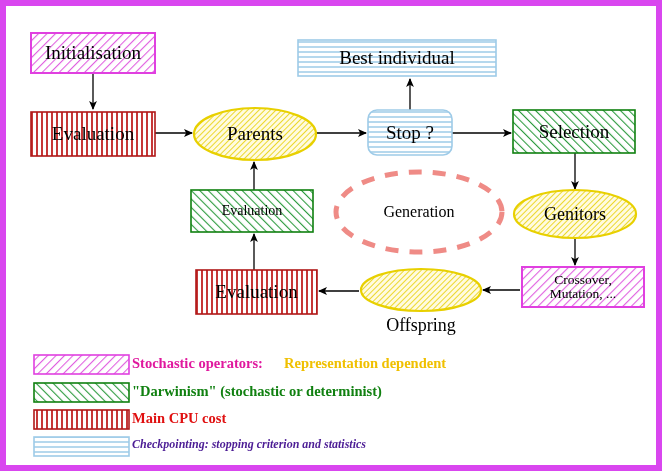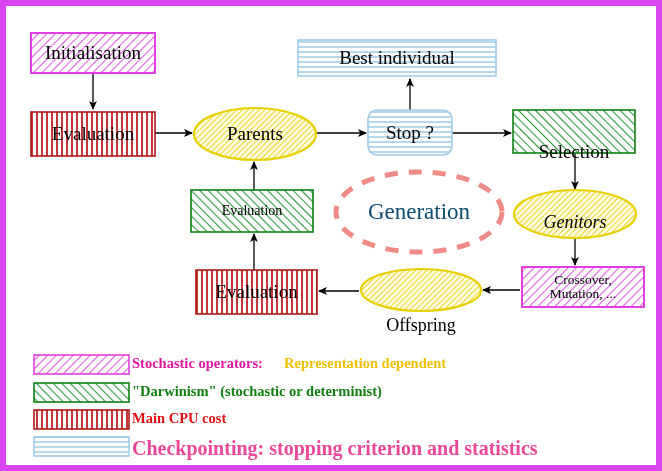--- a/index.html
+++ b/index.html
@@ -115,28 +115,28 @@
     <rect x="28" y="377" width="95" height="19" fill="url(#pat-green)" stroke="#108010" stroke-width="1.6"></rect>
     <rect x="28" y="404" width="95" height="19" fill="url(#pat-red)" stroke="#b01818" stroke-width="1.6"></rect>
     <rect x="28" y="431" width="95" height="19" fill="url(#pat-blue)" stroke="#9ecbe8" stroke-width="1.6"></rect>
   </svg>
 
   <div class="node-label" style="left:25px;  top:27px;  width:124px; height:40px; font-size:19px;">Initialisation</div>
   <div class="node-label" style="left:25px;  top:106px; width:124px; height:44px; font-size:19px;">Evaluation</div>
   <div class="node-label" style="left:188px; top:102px; width:122px; height:52px; font-size:19px;">Parents</div>
   <div class="node-label" style="left:292px; top:34px;  width:198px; height:36px; font-size:19px;">Best individual</div>
   <div class="node-label" style="left:362px; top:104px; width:84px;  height:45px; font-size:19px;">Stop ?</div>
-  <div class="node-label" style="left:507px; top:104px; width:122px; height:43px; font-size:19px;margin-top:20px;">Selection</div>
-  <div class="node-label" style="left:508px; top:193px; width:122px; height:47px; font-size:18px;font-style:italic;">Genitors</div>
+  <div class="node-label" style="left:507px; top:104px; width:122px; height:43px; font-size:19px;">Selection</div>
+  <div class="node-label" style="left:508px; top:185px; width:122px; height:47px; font-size:18px;">Genitors</div>
   <div class="node-label" style="left:516px; top:261px; width:122px; height:40px; font-size:13.5px;">Crossover,
 Mutation, ...</div>
   <div class="node-label" style="left:355px; top:263px; width:120px; height:43px; font-size:18px;margin-top:35px;">Offspring</div>
   <div class="node-label" style="left:190px; top:264px; width:121px; height:44px; font-size:19px;">Evaluation</div>
   <div class="node-label" style="left:185px; top:184px; width:122px; height:42px; font-size:14px;">Evaluation</div>
-  <div class="node-label" style="left:330px; top:166px; width:166px; height:80px; font-size:23px; color:#0c4a6e;">Generation</div>
+  <div class="node-label" style="left:330px; top:166px; width:166px; height:80px; font-size:16px; color:#000000;">Generation</div>
 
   <div class="legend-label" style="left:278px; top:349px; font-size:14.5px; color:#f0c000;">Representation dependent</div>
   <div class="legend-label" style="left:126px; top:349px; font-size:14.5px; color:#e0189e;">Stochastic operators:</div>
   <div class="legend-label" style="left:126px; top:377px; font-size:14.5px; color:#108010;">"Darwinism" (stochastic or determinist)</div>
   <div class="legend-label" style="left:126px; top:404px; font-size:14.5px; color:#e01010;">Main CPU cost</div>
-  <div class="legend-label" style="left:126px; top:431px; font-size:20px; color:#ec4899;">Checkpointing: stopping criterion and statistics</div>
+  <div class="legend-label" style="left:126px; top:431px; font-size:12px; color:#4c1d95;font-style:italic;">Checkpointing: stopping criterion and statistics</div>
 
 </div>
 
 </body></html>

